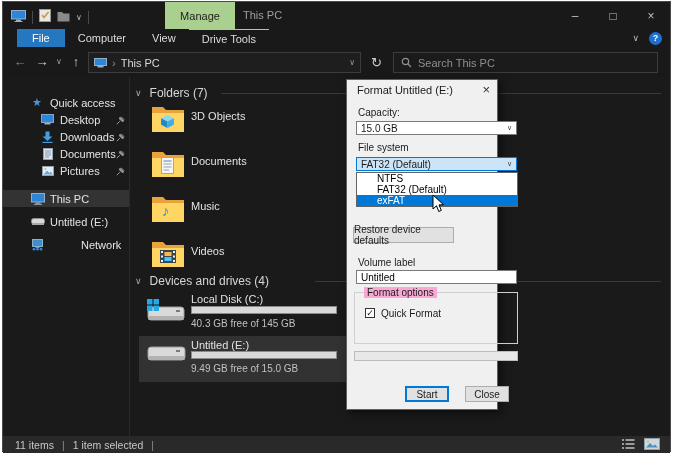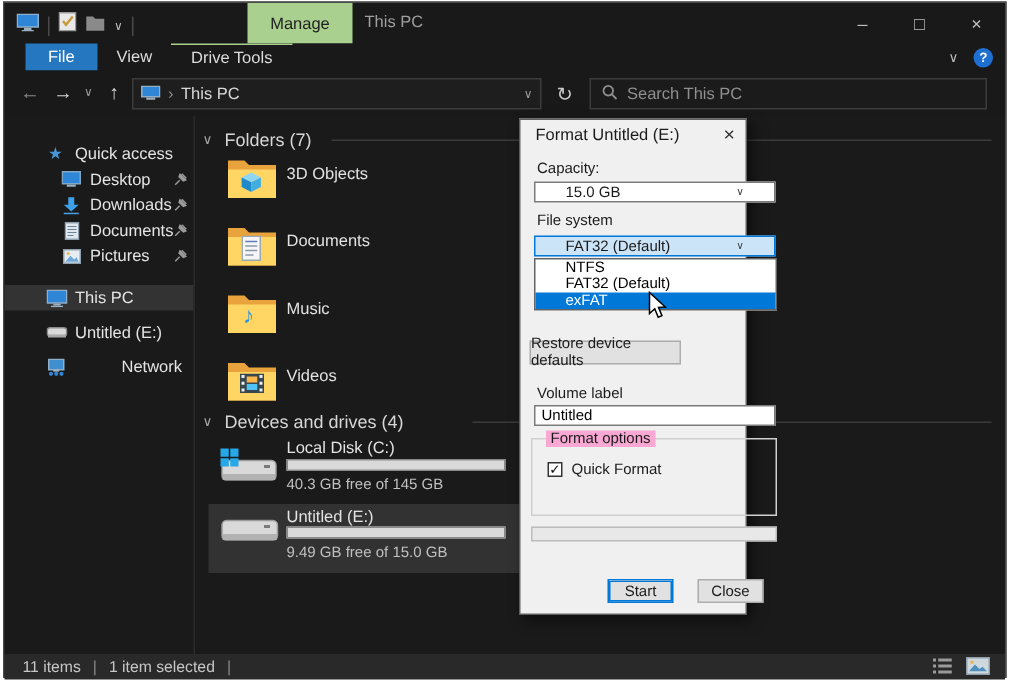--- a/index.html
+++ b/index.html
@@ -76,21 +76,21 @@
   .status-sep { margin:0 8px; color:#8a8a8a; }
   .view-icons { position:absolute; right:10px; top:2px; display:flex; gap:8px; }
 
   
   .dialog { position:absolute; left:343px; top:77px; width:152px; height:331px; background:#f0f0f0;
             border:1px solid #5f5f5f; box-shadow:3px 3px 8px rgba(0,0,0,0.55); font-size:10px; color:#1a1a1a; }
   .dlg-title { position:absolute; left:10px; top:4px; font-size:11px; }
   .dlg-close { position:absolute; right:7px; top:2px; font-size:13px; color:#333; }
   .dlg-label { position:absolute; left:11px; font-size:10px; }
   .combo { position:absolute; left:9px; width:161px; height:14px; background:#ffffff; border:1px solid #7a7a7a;
-           display:flex; align-items:center; padding:0 20px; }
+           display:flex; align-items:center; padding:0 4px; }
   .combo.open { background:#cce4f7; border-color:#0078d7; }
   .combo .chev { margin-left:auto; color:#444; font-size:7px; }
   .droplist { position:absolute; left:9px; top:92px; width:162px; background:#ffffff; border:1px solid #646464; z-index:5; }
   .drop-item { height:11px; line-height:11px; padding-left:20px; color:#000; }
   .drop-item.sel { background:#0078d7; color:#ffffff; }
   .dlg-btn { position:absolute; background:#e1e1e1; border:1px solid #adadad; font-size:10px;
              display:flex; align-items:center; justify-content:center; color:#1a1a1a; }
   .dlg-btn.default { border:1px solid #0078d7; box-shadow:inset 0 0 0 1px #0078d7; }
   .groupbox { position:absolute; left:7px; top:212px; width:164px; height:52px; border:1px solid #d0d0d0; }
   .groupbox-legend { position:absolute; left:9px; top:-6px; background:#f9a8d4; padding:0 3px; font-size:10px; }
@@ -134,20 +134,21 @@
     <div class="win-title">This PC</div>
     <div class="win-controls">
       <div class="win-btn">–</div>
       <div class="win-btn">□</div>
       <div class="win-btn">×</div>
     </div>
   </div>
 
   <div class="ribbon">
     <div class="rtab file">File</div>
+    <div class="rtab">Computer</div>
     <div class="rtab">View</div>
     <div class="rtab drive">Drive Tools</div>
     <div class="ribbon-right">
       <span class="rib-chev">∨</span>
       <span class="help-icon">?</span>
     </div>
   </div>
 
   <div class="addressbar">
     <span class="nav-glyph" style="left:8px;width:18px;color:#8a8a8a;">←</span>

